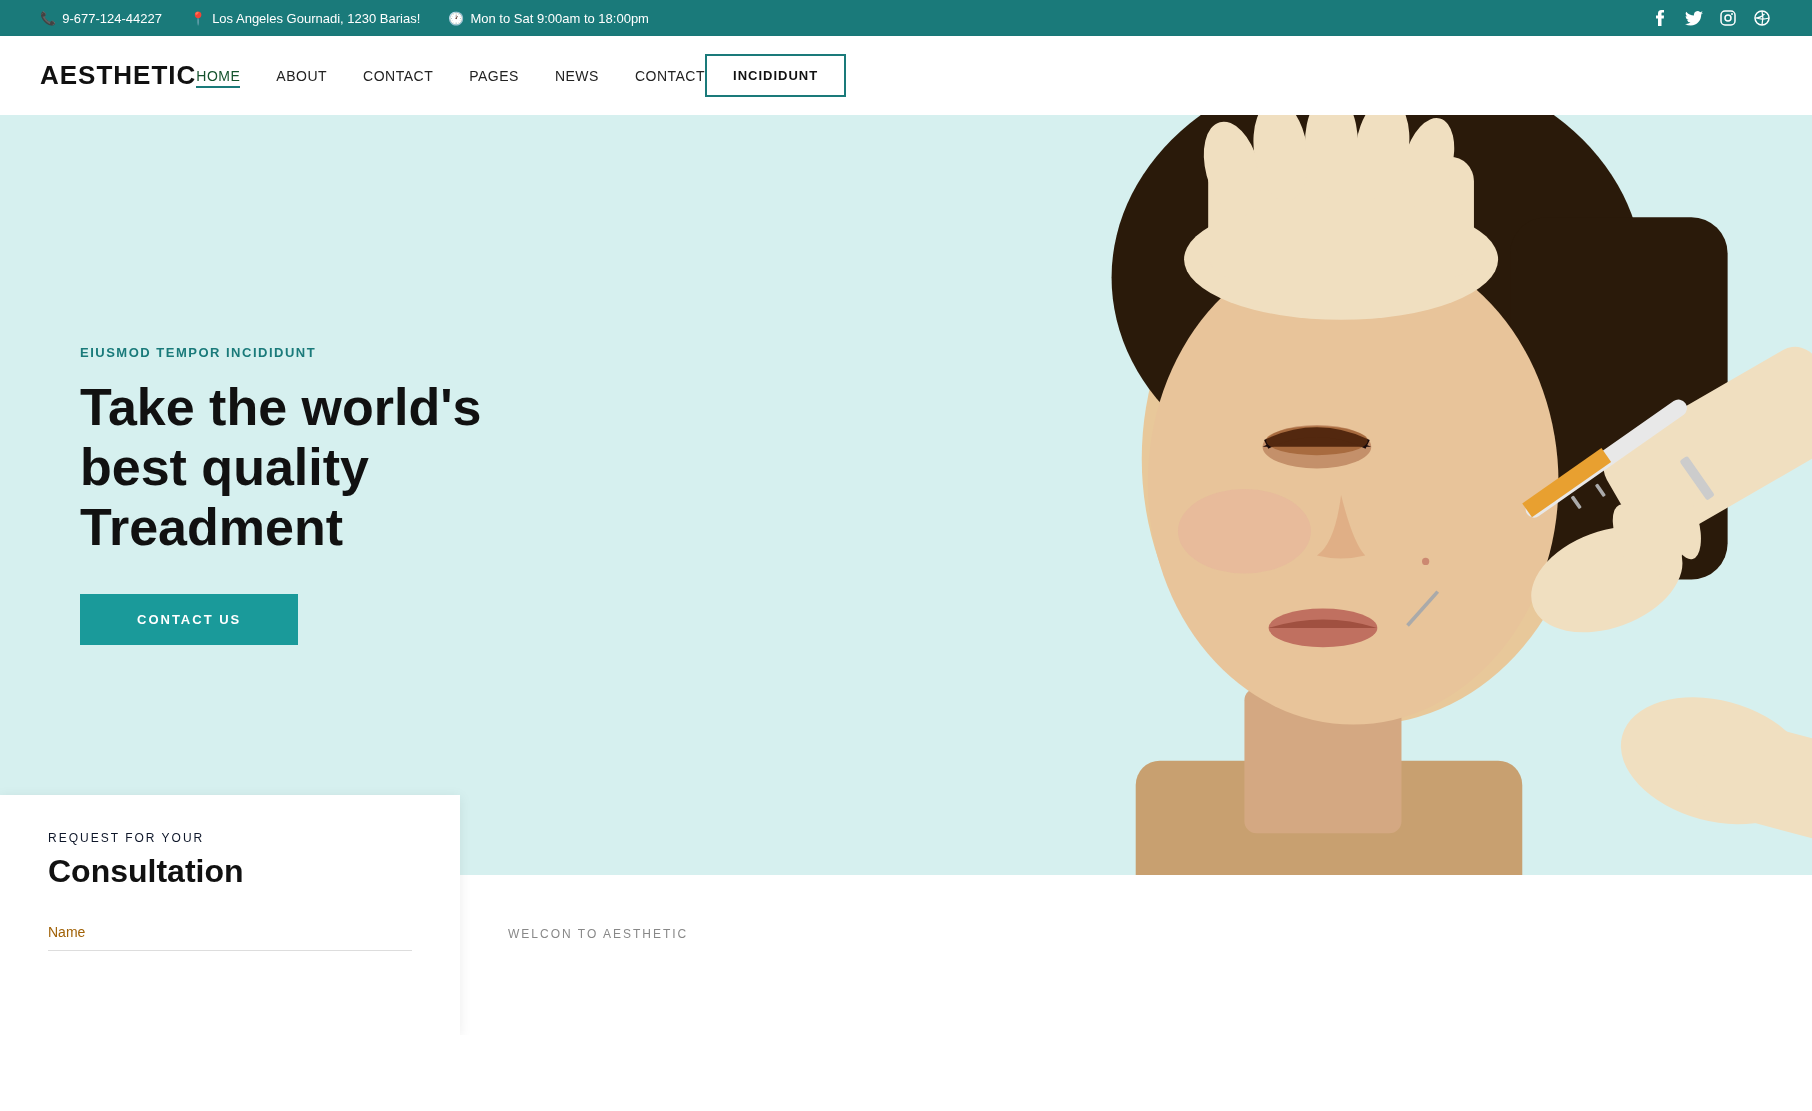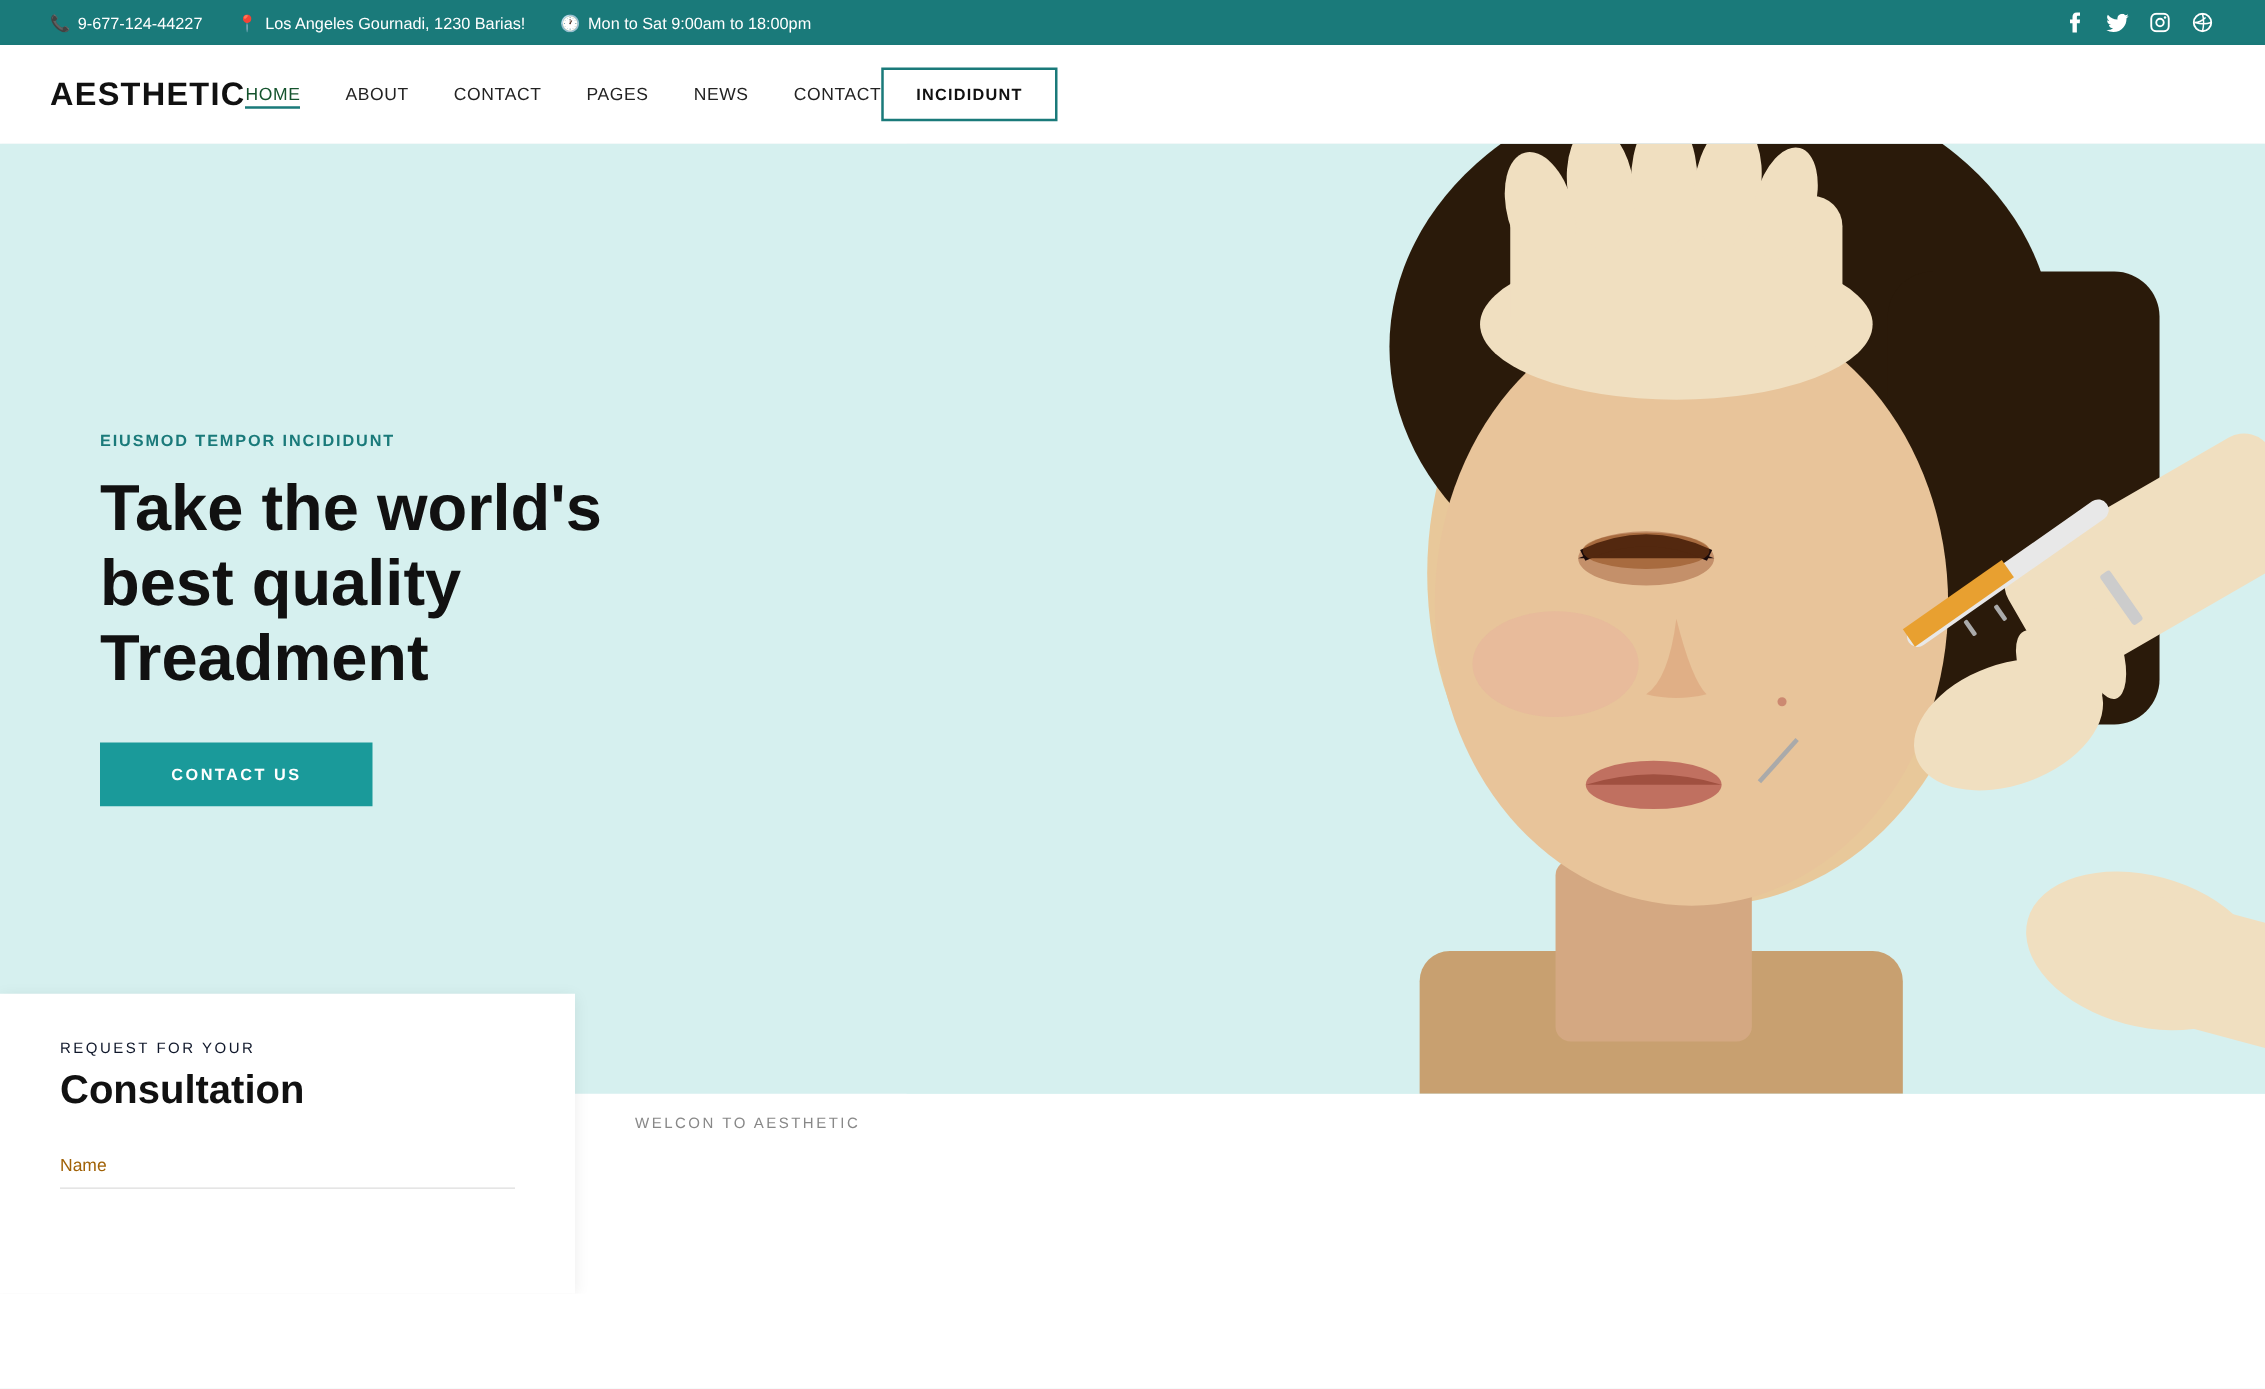--- a/index.html
+++ b/index.html
@@ -171,21 +171,21 @@
       color: #111;
       margin-bottom: 24px;
     }
     .name-input-area {
       border-bottom: 1px solid #ddd;
       padding: 10px 0;
       color: #a16207;
       font-size: 14px;
     }
     .welcome-section {
-      padding: 16px 48px;
+      padding: 52px 48px;
       flex: 1;
     }
     .welcome-label {
       color: #888;
       font-size: 12px;
       letter-spacing: 2px;
       text-transform: uppercase;
       margin-bottom: 8px;
     }
   </style>

